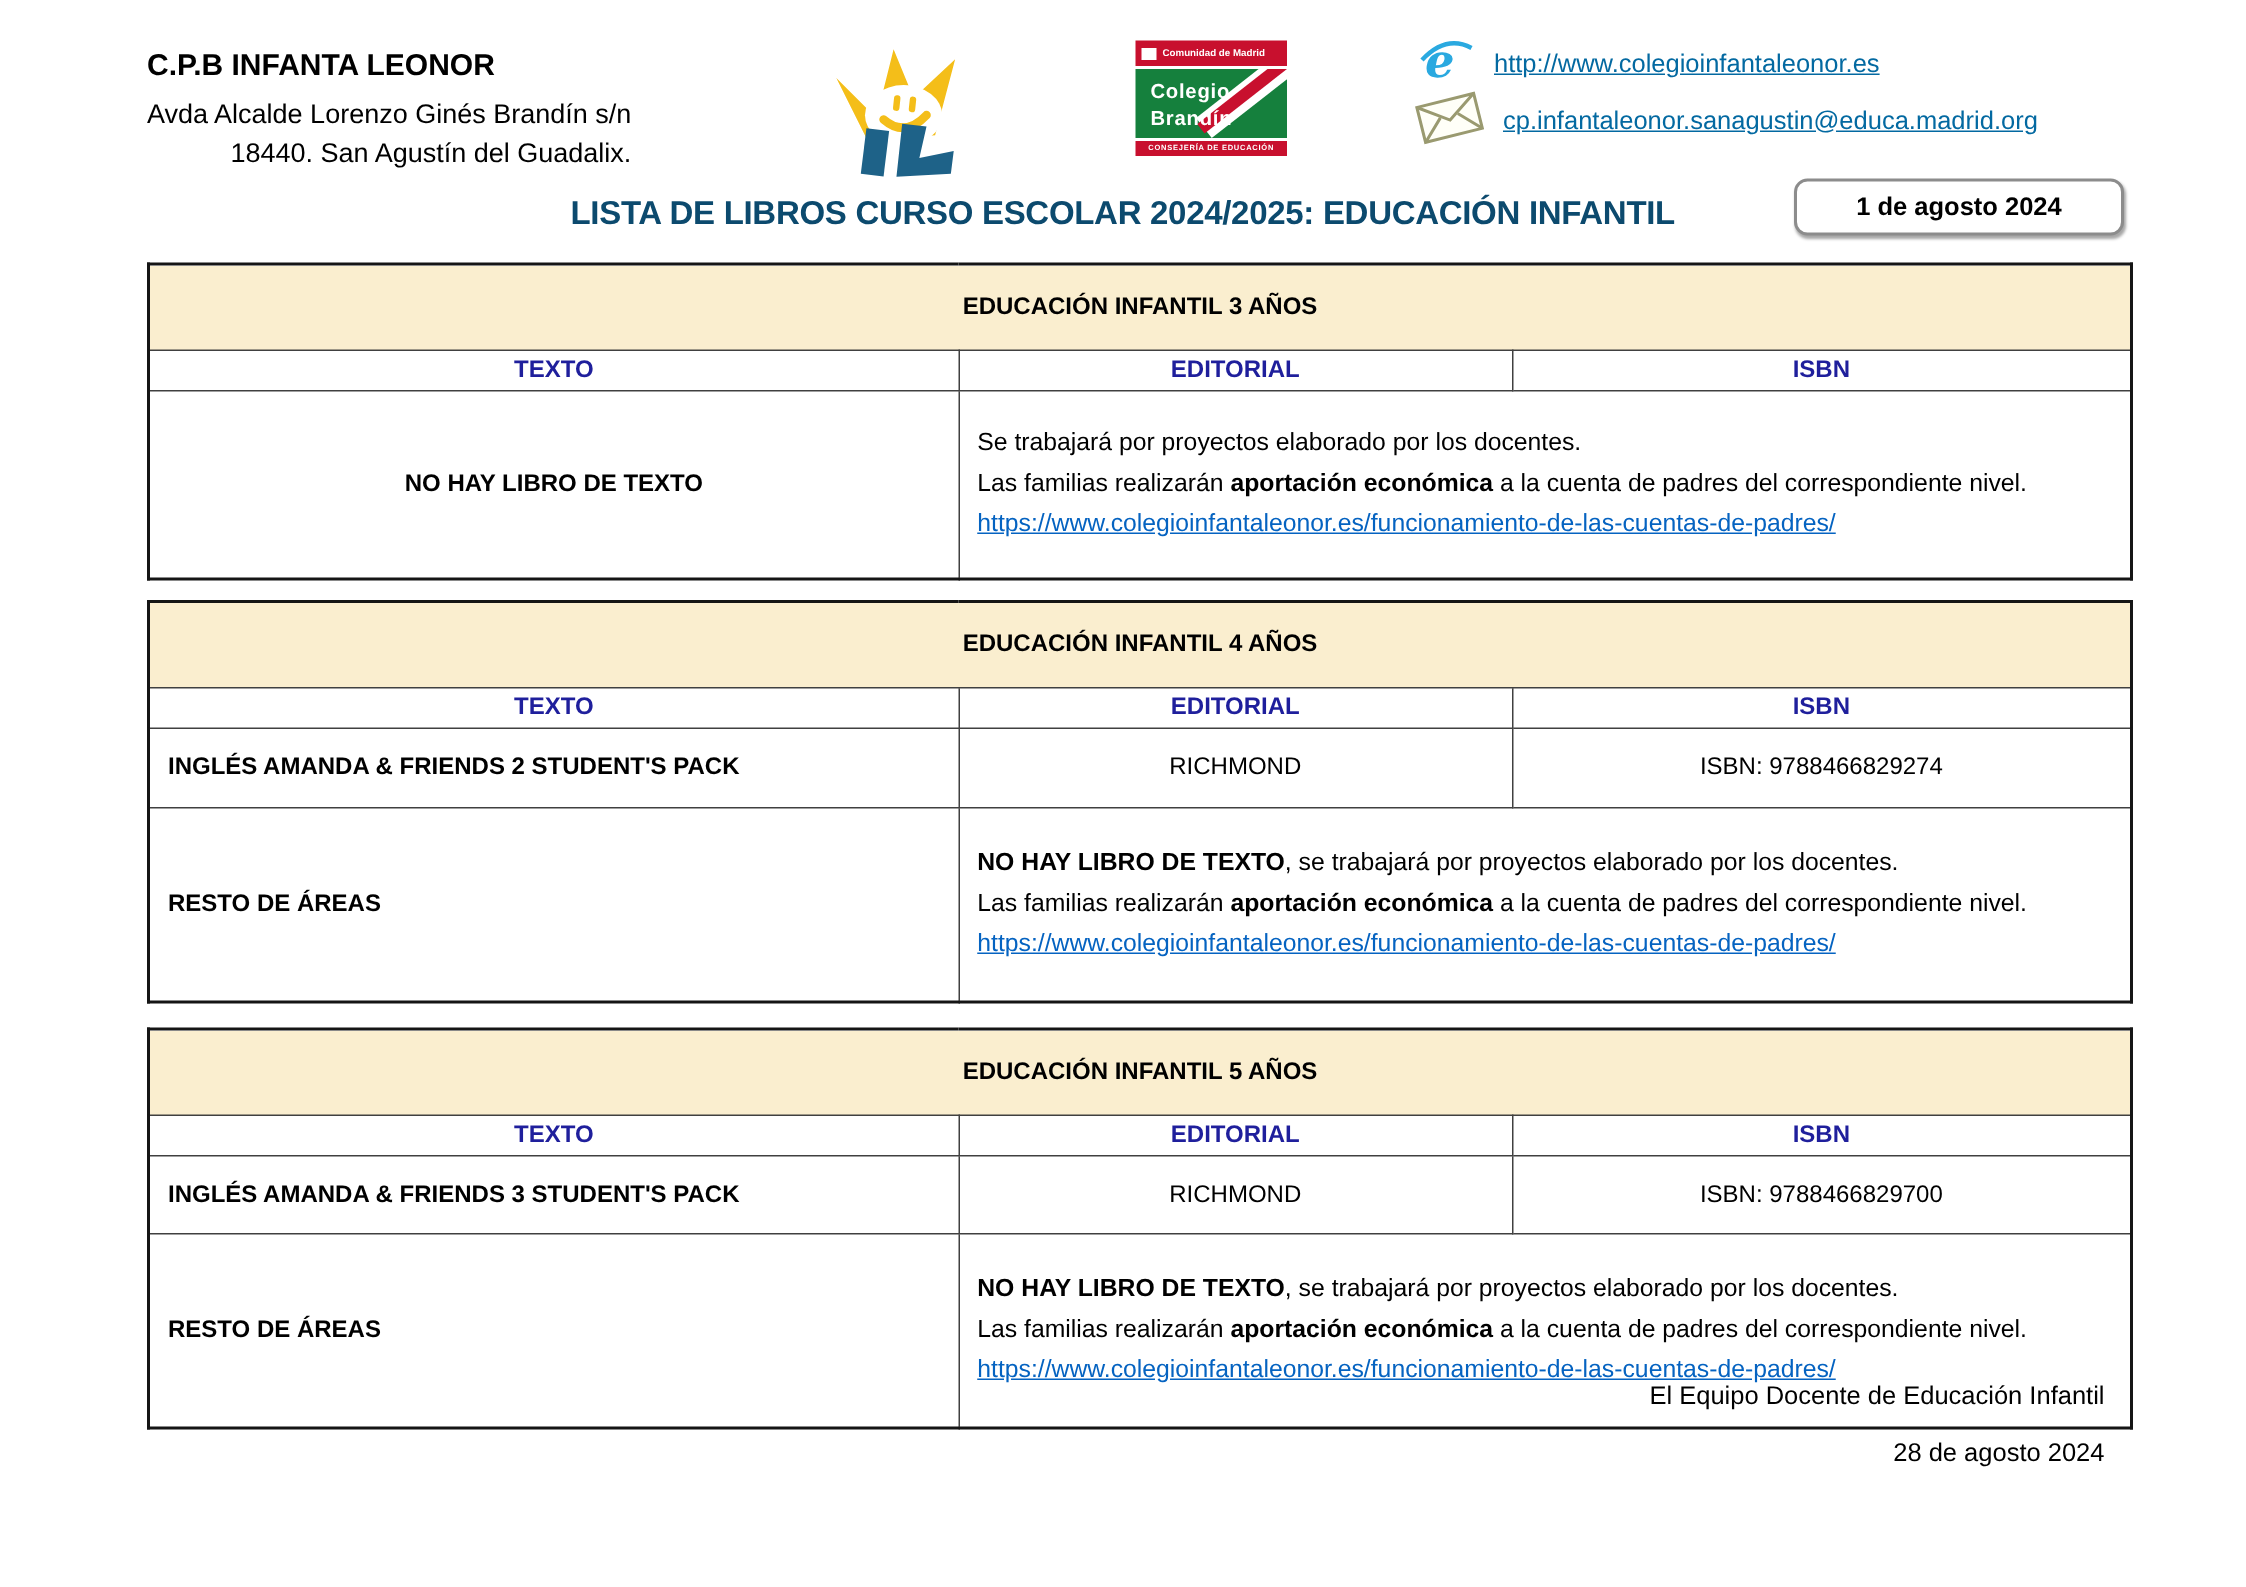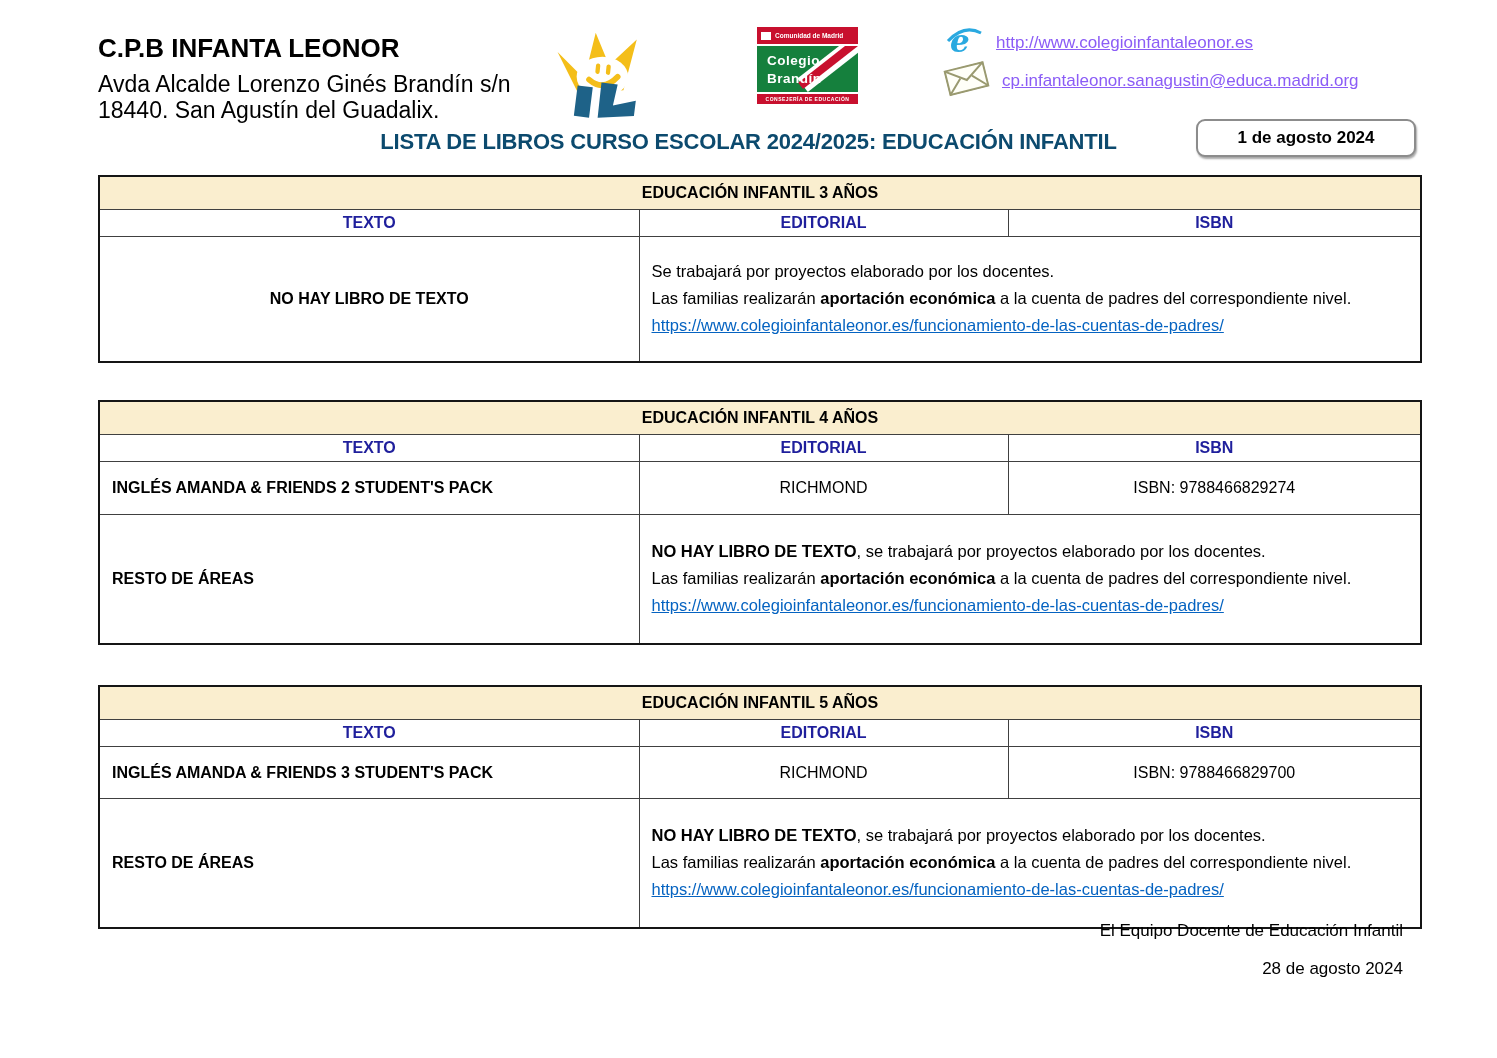--- a/index.html
+++ b/index.html
@@ -1,50 +1,50 @@
 <!DOCTYPE html>
 <html><head>
 <meta charset="utf-8">
 <style>
   html,body{margin:0;padding:0;background:#fff;}
   body{font-family:"Liberation Sans",sans-serif;color:#000;}
   .page{position:relative;width:1497px;height:1058px;background:#fff;overflow:hidden;}
 
   
   .school{position:absolute;left:98px;top:33px;}
-  .school-name{font-size:26px;font-weight:bold;margin:0 0 7px 0;}
-  .school-addr{font-size:23px;line-height:26px;}
+  .school-name{font-size:20px;font-weight:bold;margin:0 0 7px 0;}
+  .school-addr{font-size:18px;line-height:26px;text-align:right;}
 
   .crown-logo{position:absolute;left:548px;top:25px;}
   .cm-logo{position:absolute;left:757px;top:27px;width:101px;height:79px;}
   .cm-top{height:17px;background:#C8102E;display:flex;align-items:center;gap:4px;padding:0 4px;}
   .cm-flag{width:10px;height:8px;background:#fff;flex:0 0 auto;}
   .cm-top-text{color:#fff;font-size:6.5px;font-weight:bold;white-space:nowrap;}
   .cm-mid{height:46px;background:#15803d;position:relative;overflow:hidden;margin:2px 0;}
   .stripe-w{position:absolute;width:100px;height:17px;background:#fff;transform:rotate(-38deg);right:-34px;top:0px;}
   .stripe-r{position:absolute;width:100px;height:8px;background:#C8102E;transform:rotate(-38deg);right:-32px;top:5px;}
   .cm-mid-text{position:relative;color:#fff;font-weight:bold;font-size:13.5px;padding:6px 0 0 10px;line-height:1.3;letter-spacing:.5px;}
   .cm-bottom{height:10px;background:#C8102E;color:#fff;font-size:5px;font-weight:bold;text-align:center;line-height:10px;letter-spacing:.5px;}
 
   .contact{position:absolute;left:946px;top:26px;}
   .c-row{display:flex;align-items:center;gap:14px;margin-bottom:5px;height:33px;}
-  .c-link{font-size:17px;color:#8b5cf6;text-decoration:underline;}
+  .c-link{font-size:17px;color:#0369a1;text-decoration:underline;}
   .env-wrap{transform:rotate(-14deg);}
 
   
   .doc-title{position:absolute;top:129px;left:0;width:100%;text-align:center;font-size:22px;font-weight:bold;color:#0c4a6e;letter-spacing:-0.2px;}
   .date-box{position:absolute;left:1196px;top:119px;width:216px;height:34px;border:2px solid #8c8c8c;border-radius:9px;
             box-shadow:1px 2px 2px rgba(0,0,0,.35);display:flex;align-items:center;justify-content:center;
             font-weight:bold;font-size:17px;background:#fff;}
 
   
   table.books{position:absolute;left:98px;width:1322px;border-collapse:collapse;table-layout:fixed;border:2px solid #151515;}
   #t1{top:175px}#t2{top:400px}#t3{top:685px}
   table.books td,table.books th{border:1px solid #404040;overflow:hidden;}
-  th.band{background:#FAEECF;font-size:16px;font-weight:bold;height:24px;text-align:center;color:#000;padding:4px;}
+  th.band{background:#FAEECF;font-size:16px;font-weight:bold;height:24px;text-align:center;color:#000;padding:16px;}
   th.colh{color:#1F1F9C;font-size:16px;font-weight:bold;height:26px;padding:0;text-align:center;}
   tr.h125{height:125px}  tr.h53{height:53px}  tr.h129{height:129px}  tr.h52{height:52px}
   td.texto-cell{font-weight:bold;font-size:16px;padding:0 12px;text-align:left;vertical-align:middle;}
   td.texto-center{font-weight:bold;font-size:16px;text-align:center;vertical-align:middle;}
   td.plain{font-size:16px;padding:0 12px;vertical-align:middle;text-align:center;}
   td.note-cell{padding:6px 12px;font-size:16.5px;vertical-align:middle;text-align:left;margin-top:38px;}
   .note-line{line-height:27px;}
   a.doc-link{color:#0563C1;text-decoration:underline;}
 
   

